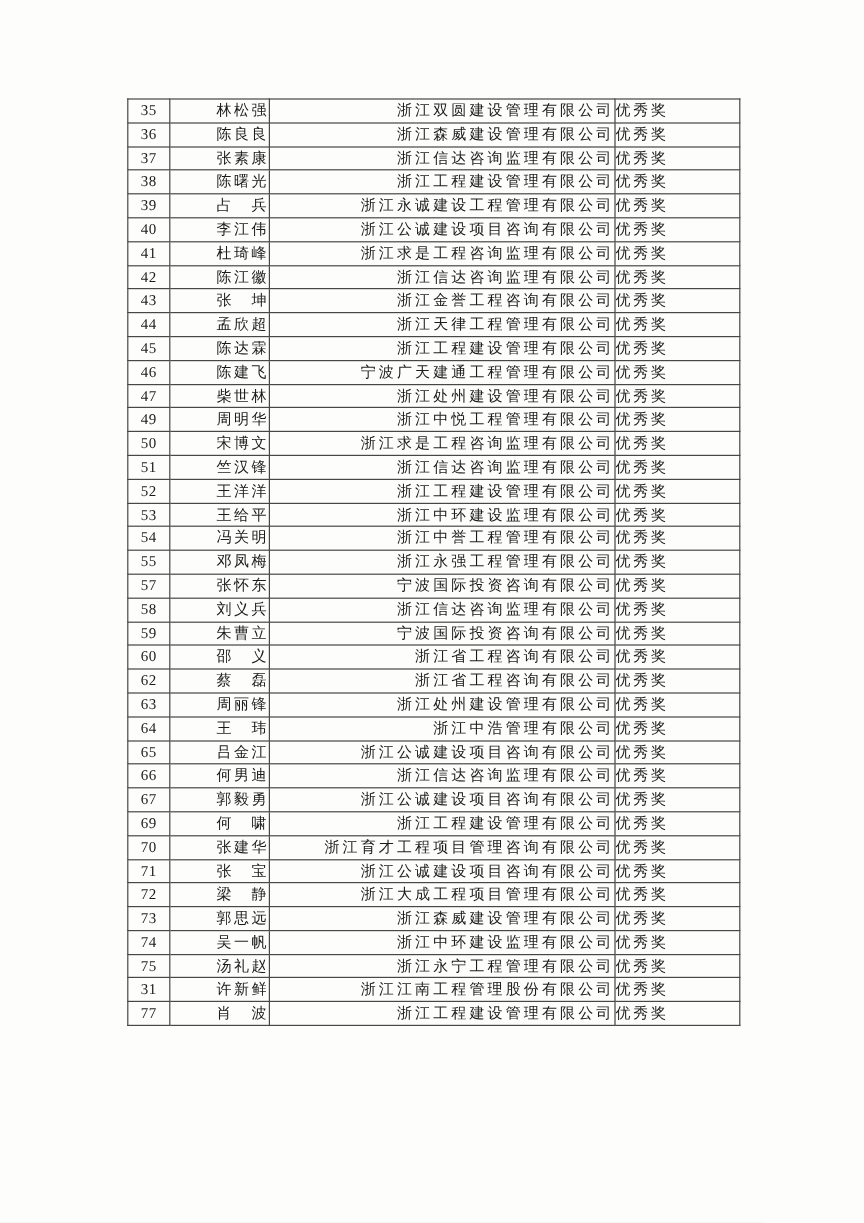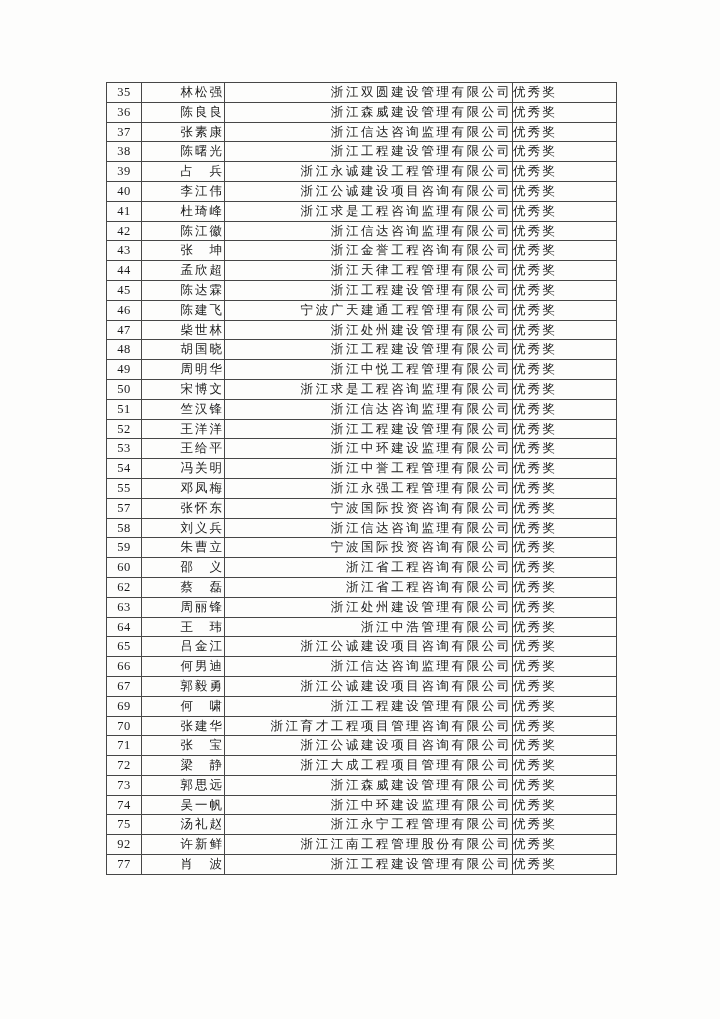--- a/index.html
+++ b/index.html
@@ -139,26 +139,20 @@
           <td class="cell-company">宁波广天建通工程管理有限公司</td>
           <td class="cell-award">优秀奖</td>
         </tr>
         <tr>
           <td class="cell-no">47</td>
           <td class="cell-name">柴世林</td>
           <td class="cell-company">浙江处州建设管理有限公司</td>
           <td class="cell-award">优秀奖</td>
         </tr>
         <tr>
-          <td class="cell-no">48</td>
-          <td class="cell-name">胡国晓</td>
-          <td class="cell-company">浙江工程建设管理有限公司</td>
-          <td class="cell-award">优秀奖</td>
-        </tr>
-        <tr>
           <td class="cell-no">49</td>
           <td class="cell-name">周明华</td>
           <td class="cell-company">浙江中悦工程管理有限公司</td>
           <td class="cell-award">优秀奖</td>
         </tr>
         <tr>
           <td class="cell-no">50</td>
           <td class="cell-name">宋博文</td>
           <td class="cell-company">浙江求是工程咨询监理有限公司</td>
           <td class="cell-award">优秀奖</td>
@@ -289,21 +283,21 @@
           <td class="cell-company">浙江中环建设监理有限公司</td>
           <td class="cell-award">优秀奖</td>
         </tr>
         <tr>
           <td class="cell-no">75</td>
           <td class="cell-name">汤礼赵</td>
           <td class="cell-company">浙江永宁工程管理有限公司</td>
           <td class="cell-award">优秀奖</td>
         </tr>
         <tr>
-          <td class="cell-no">92</td>
+          <td class="cell-no">31</td>
           <td class="cell-name">许新鲜</td>
           <td class="cell-company">浙江江南工程管理股份有限公司</td>
           <td class="cell-award">优秀奖</td>
         </tr>
         <tr>
           <td class="cell-no">77</td>
           <td class="cell-name">肖　波</td>
           <td class="cell-company">浙江工程建设管理有限公司</td>
           <td class="cell-award">优秀奖</td>
         </tr>

